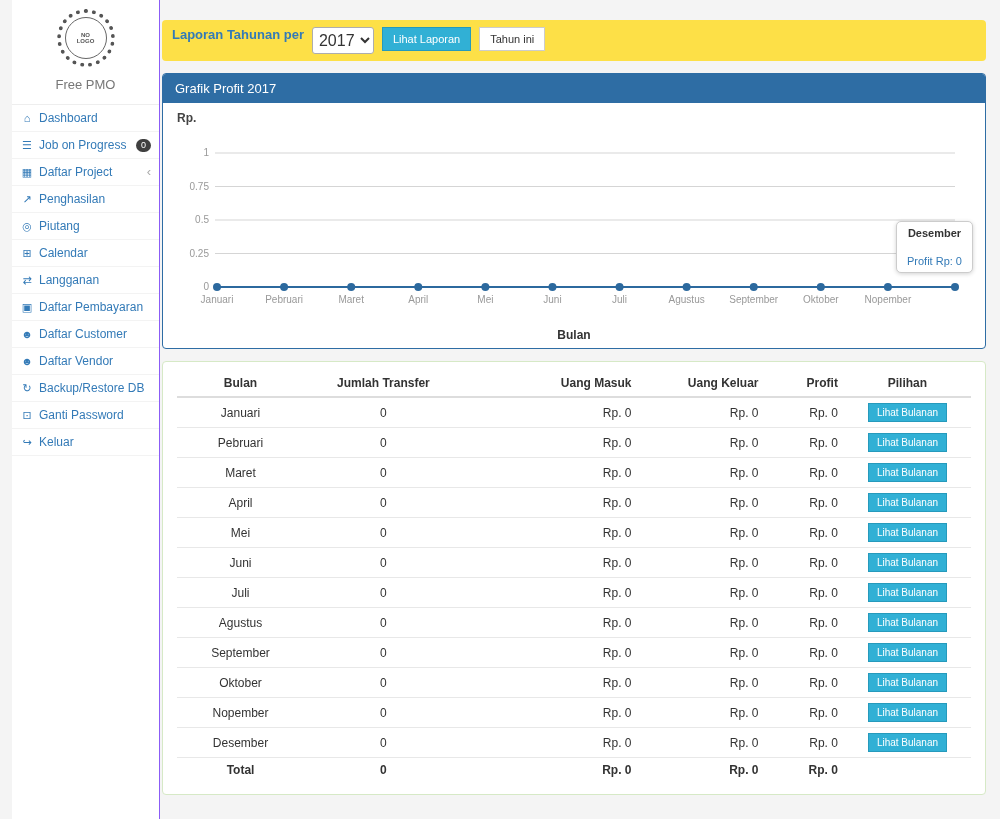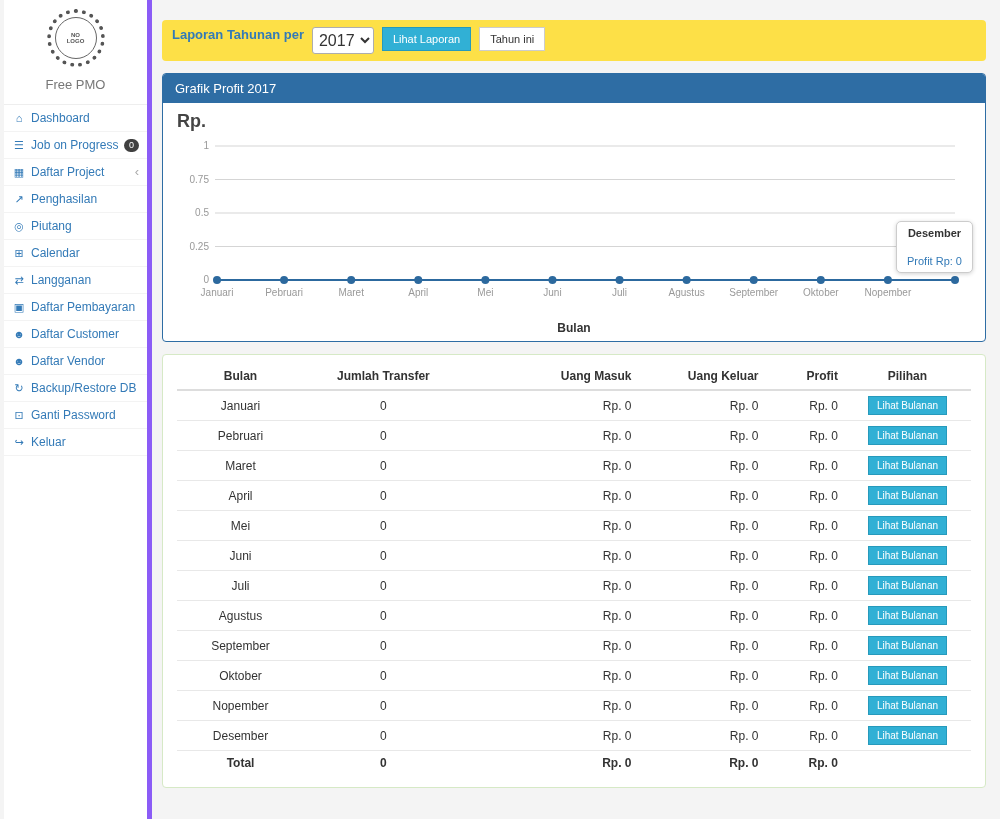--- a/index.html
+++ b/index.html
@@ -2,22 +2,22 @@
 <html><head>
 <meta charset="utf-8">
 <style>
   * { box-sizing: border-box; margin: 0; padding: 0; }
   body {
     width: 1000px; height: 819px; position: relative;
     font-family: "Liberation Sans", "DejaVu Sans", sans-serif;
     background: #f4f4f4; color: #333; font-size: 13px; overflow: hidden;
   }
   
-  .sidebar { position: absolute; left: 4px; top: 0; width: 148px; height: 819px;
-    background: #fff; border-right: 5px solid #8b5cf6; }
+  .sidebar { position: absolute; left: 12px; top: 0; width: 148px; height: 819px;
+    background: #fff; border-right: 1px solid #8b5cf6; }
   .logo-wrap { display: flex; justify-content: center; padding-top: 9px; }
   .logo-circle { width: 58px; height: 58px; border-radius: 50%; border: 4px dotted #555;
     display: flex; align-items: center; justify-content: center; background: #fff; }
   .logo-inner { width: 42px; height: 42px; border-radius: 50%; border: 1px solid #666;
     display: flex; align-items: center; justify-content: center; }
   .logo-text { font-size: 6px; font-weight: bold; color: #555; text-align: center; width: 26px; }
   .brand { text-align: center; color: #777; font-size: 13px; padding: 10px 0 12px; }
   .menu { border-top: 1px solid #eee; }
   .side-item { display: flex; align-items: center; gap: 5px; padding: 6px 8px;
     font-size: 12px; color: #337ab7; text-decoration: none; border-bottom: 1px solid #f3f3f3; }
@@ -43,21 +43,21 @@
   
   .panel { margin-top: 12px; background: #fff; border-radius: 4px; }
   .panel-primary { border: 1px solid #2e6da4; }
   .panel-heading-primary { background: #2e6da4; color: #fff; padding: 7px 12px; font-size: 13px;
     border-radius: 3px 3px 0 0; }
   .panel-success { border: 1px solid #d6e9c6; }
   .panel-heading-success { background: #dff0d8; color: #3c763d; padding: 7px 12px; font-size: 13px;
     border-radius: 3px 3px 0 0; }
   .panel-body { padding: 8px 14px 12px; }
   .chart-body { position: relative; padding: 8px 14px 6px; }
-  .y-axis-title { font-weight: bold; font-size: 18px; color: #444; margin-bottom: 2px; }
+  .y-axis-title { font-weight: bold; font-size: 12px; color: #444; margin-bottom: 16px; }
   .x-axis-title { text-align: center; font-weight: bold; font-size: 12px; color: #333; }
   .chart-tooltip { position: absolute; right: 12px; top: 118px; background: #fff;
     border: 1px solid #ccc; border-radius: 5px; padding: 5px 10px; text-align: center;
     box-shadow: 0 1px 4px rgba(0,0,0,0.18); }
   .tt-title { font-weight: bold; font-size: 11px; color: #333; }
   .tt-value { font-size: 11px; color: #337ab7; margin-top: 16px; }
   
   .detail-table { width: 100%; border-collapse: collapse; font-size: 12px; }
   .detail-table th { padding: 6px; border-bottom: 2px solid #ddd; font-weight: bold; }
   .detail-table td { padding: 5px 6px; border-top: 1px solid #e8e8e8; }

